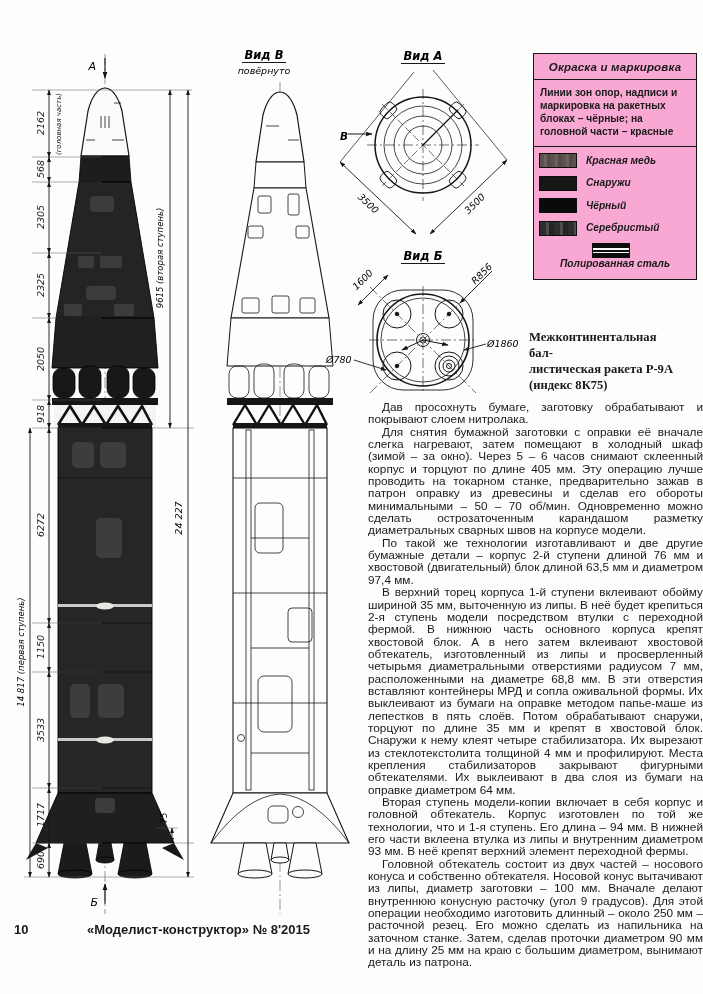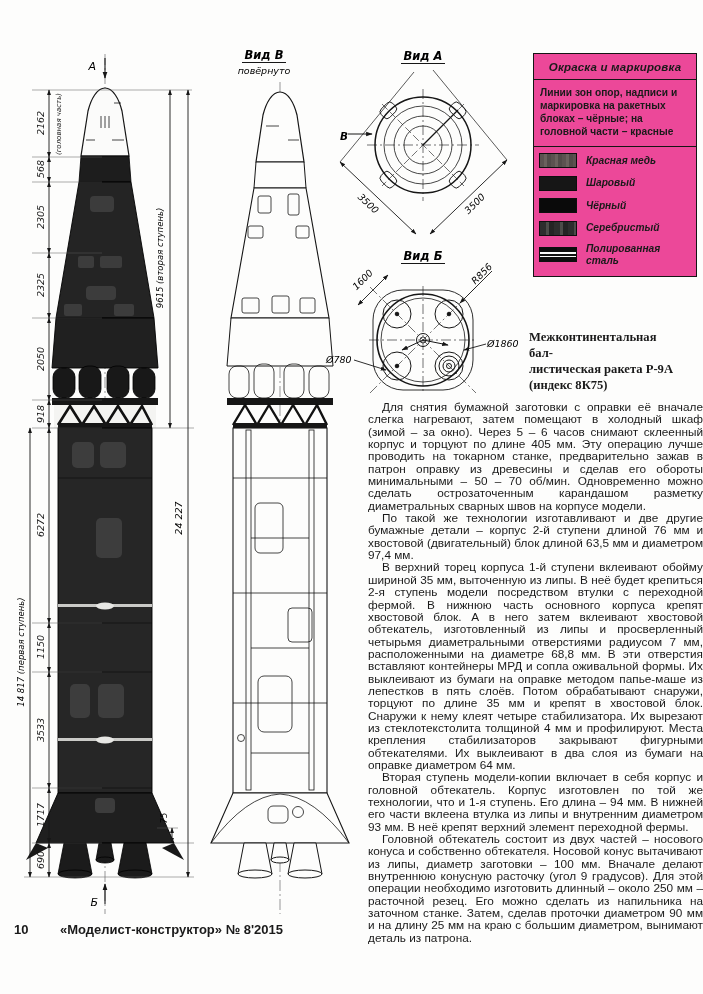--- a/index.html
+++ b/index.html
@@ -4,32 +4,32 @@
 <style>
   html,body{margin:0;padding:0;}
   body{
     width:703px;height:994px;position:relative;background:#fdfdfc;
     font-family:"Liberation Sans",sans-serif;color:#1a1a1a;overflow:hidden;
   }
   svg text{font-family:"DejaVu Sans",sans-serif;}
   .abs{position:absolute;}
 
   
-  #legend{left:533px;top:53px;width:162px;border:1.6px solid #151515;background:#ec4899;}
+  #legend{left:533px;top:53px;width:162px;border:1.6px solid #151515;background:#f9a8d4;}
   #legend .lg-title{
     font-weight:bold;font-style:italic;font-size:11.5px;text-align:center;
     padding:7px 4px 6px;border-bottom:1.4px solid #151515;letter-spacing:.2px;
   }
   #legend .lg-note{
     font-weight:bold;font-size:10.2px;line-height:1.28;
     padding:6px 6px 8px;border-bottom:1.4px solid #151515;
   }
-  #legend .lg-rows{padding:6px 5px 7px;}
+  #legend .lg-rows{padding:6px 5px 7px;text-align:center;}
   #legend .lg-row{display:flex;align-items:center;margin:0 0 7.5px;}
-  #legend .lg-row:last-child{margin-bottom:2px;}
+  #legend .lg-row:last-child{margin-bottom:2px;flex-direction:column;}
   .sw{width:36px;height:13px;border:1px solid #0e0e0e;flex:0 0 auto;margin-right:9px;}
   .sw-red-copper{background:repeating-linear-gradient(90deg,#5c5250 0 4px,#6b615d 4px 7px,#524a48 7px 11px);}
   .sw-aluminum{background:linear-gradient(180deg,#111 0 24%,#f7f7f7 24% 42%,#1a1a1a 42% 58%,#f7f7f7 58% 78%,#111 78% 100%);}
   .sw-ball-grey{background:#161616;}
   .sw-black{background:#0a0a0a;}
   .sw-silver{background:repeating-linear-gradient(90deg,#2d2d2d 0 6px,#4c4c49 6px 9px,#242424 9px 14px);}
   .sw-gold-green{background:#c7c7c2;}
   .sw-brown-phenolic{background:#11100e;}
   .sw-polished-steel{background:linear-gradient(180deg,#0d0d0d 0 30%,#fafafa 30% 44%,#121212 44% 60%,#fafafa 60% 72%,#0d0d0d 72% 100%);}
   .lg-label{font-weight:bold;font-style:italic;font-size:10.2px;line-height:1.15;}
@@ -40,21 +40,21 @@
     font-family:"Liberation Serif",serif;font-weight:bold;font-size:12.6px;
     line-height:1.26;white-space:pre-line;
   }
 
   
   #article{left:368px;top:401px;width:335px;font-size:11.8px;line-height:12.35px;text-align:justify;}
   #article p{margin:0;text-indent:14px;}
 
   
   #footer-page{left:14px;top:922px;font-weight:bold;font-size:13px;text-align:right;}
-  #footer-journal{left:60px;top:922px;width:250px;text-align:left;font-weight:bold;font-size:13px;}
+  #footer-journal{left:60px;top:922px;width:250px;text-align:right;font-weight:bold;font-size:13px;}
 </style>
 </head>
 <body>
 
 <svg class="abs" style="left:2px;top:48px;" width="200" height="880" viewBox="0 0 200 880">
   <defs>
     <marker id="arrL" viewBox="0 0 10 10" refX="9" refY="5" markerWidth="6.5" markerHeight="6.5" orient="auto-start-reverse">
       <path d="M0,1.5L10,5L0,8.5z" fill="#161616"></path>
     </marker>
   </defs>
@@ -384,21 +384,21 @@
 <div id="legend" class="abs">
   <div class="lg-title">Окраска и маркировка</div>
   <div class="lg-note">Линии зон опор, надписи и маркировка на ракетных блоках – чёрные; на головной части – красные</div>
   <div class="lg-rows">
     <div class="lg-row">
       <div class="sw sw-red-copper"></div>
       <div class="lg-label">Красная медь</div>
     </div>
     <div class="lg-row">
       <div class="sw sw-ball-grey"></div>
-      <div class="lg-label">Шаровый</div>
+      <div class="lg-label">Снаружи</div>
     </div>
     <div class="lg-row">
       <div class="sw sw-black"></div>
       <div class="lg-label">Чёрный</div>
     </div>
     <div class="lg-row">
       <div class="sw sw-silver"></div>
       <div class="lg-label">Серебристый</div>
     </div>
     <div class="lg-row">
@@ -406,20 +406,21 @@
       <div class="lg-label">Полированная сталь</div>
     </div>
   </div>
 </div>
 
 <div id="caption" class="abs">Межконтинентальная бал-
 листическая ракета Р-9А
 (индекс 8К75)</div>
 
 <div id="article" class="abs">
+  <p>Дав просохнуть бумаге, заготовку обрабатывают и покрывают слоем нитролака.</p>
   <p>Для снятия бумажной заготовки с оправки её вначале слегка нагревают, затем помещают в холодный шкаф (зимой – за окно). Через 5 – 6 часов снимают склеенный корпус и торцуют по длине 405 мм. Эту операцию лучше проводить на токарном станке, предварительно зажав в патрон оправку из древесины и сделав его обороты минимальными – 50 – 70 об/мин. Одновременно можно сделать острозаточенным карандашом разметку диаметральных сварных швов на корпусе модели.</p>
   <p>По такой же технологии изготавливают и две другие бумажные детали – корпус 2-й ступени длиной 76 мм и хвостовой (двигательный) блок длиной 63,5 мм и диаметром 97,4 мм.</p>
   <p>В верхний торец корпуса 1-й ступени вклеивают обойму шириной 35 мм, выточенную из липы. В неё будет крепиться 2-я ступень модели посредством втулки с переходной фермой. В нижнюю часть основного корпуса крепят хвостовой блок. А в него затем вклеивают хвостовой обтекатель, изготовленный из липы и просверленный четырьмя диаметральными отверстиями радиусом 7 мм, расположенными на диаметре 68,8 мм. В эти отверстия вставляют контейнеры МРД и сопла оживальной формы. Их выклеивают из бумаги на оправке методом папье-маше из лепестков в пять слоёв. Потом обрабатывают снаружи, торцуют по длине 35 мм и крепят в хвостовой блок. Снаружи к нему клеят четыре стабилизатора. Их вырезают из стеклотекстолита толщиной 4 мм и профилируют. Места крепления стабилизаторов закрывают фигурными обтекателями. Их выклеивают в два слоя из бумаги на оправке диаметром 64 мм.</p>
   <p>Вторая ступень модели-копии включает в себя корпус и головной обтекатель. Корпус изготовлен по той же технологии, что и 1-я ступень. Его длина – 94 мм. В нижней его части вклеена втулка из липы и внутренним диаметром 93 мм. В неё крепят верхний элемент переходной фермы.</p>
   <p>Головной обтекатель состоит из двух частей – носового конуса и собственно обтекателя. Носовой конус вытачивают из липы, диаметр заготовки – 100 мм. Вначале делают внутреннюю конусную расточку (угол 9 градусов). Для этой операции необходимо изготовить длинный – около 250 мм – расточной резец. Его можно сделать из напильника на заточном станке. Затем, сделав проточки диаметром 90 мм и на длину 25 мм на краю с большим диаметром, вынимают деталь из патрона.</p>
 </div>
 
 <div id="footer-page" class="abs">10</div>
 <div id="footer-journal" class="abs">«Моделист-конструктор» № 8'2015</div>
 

